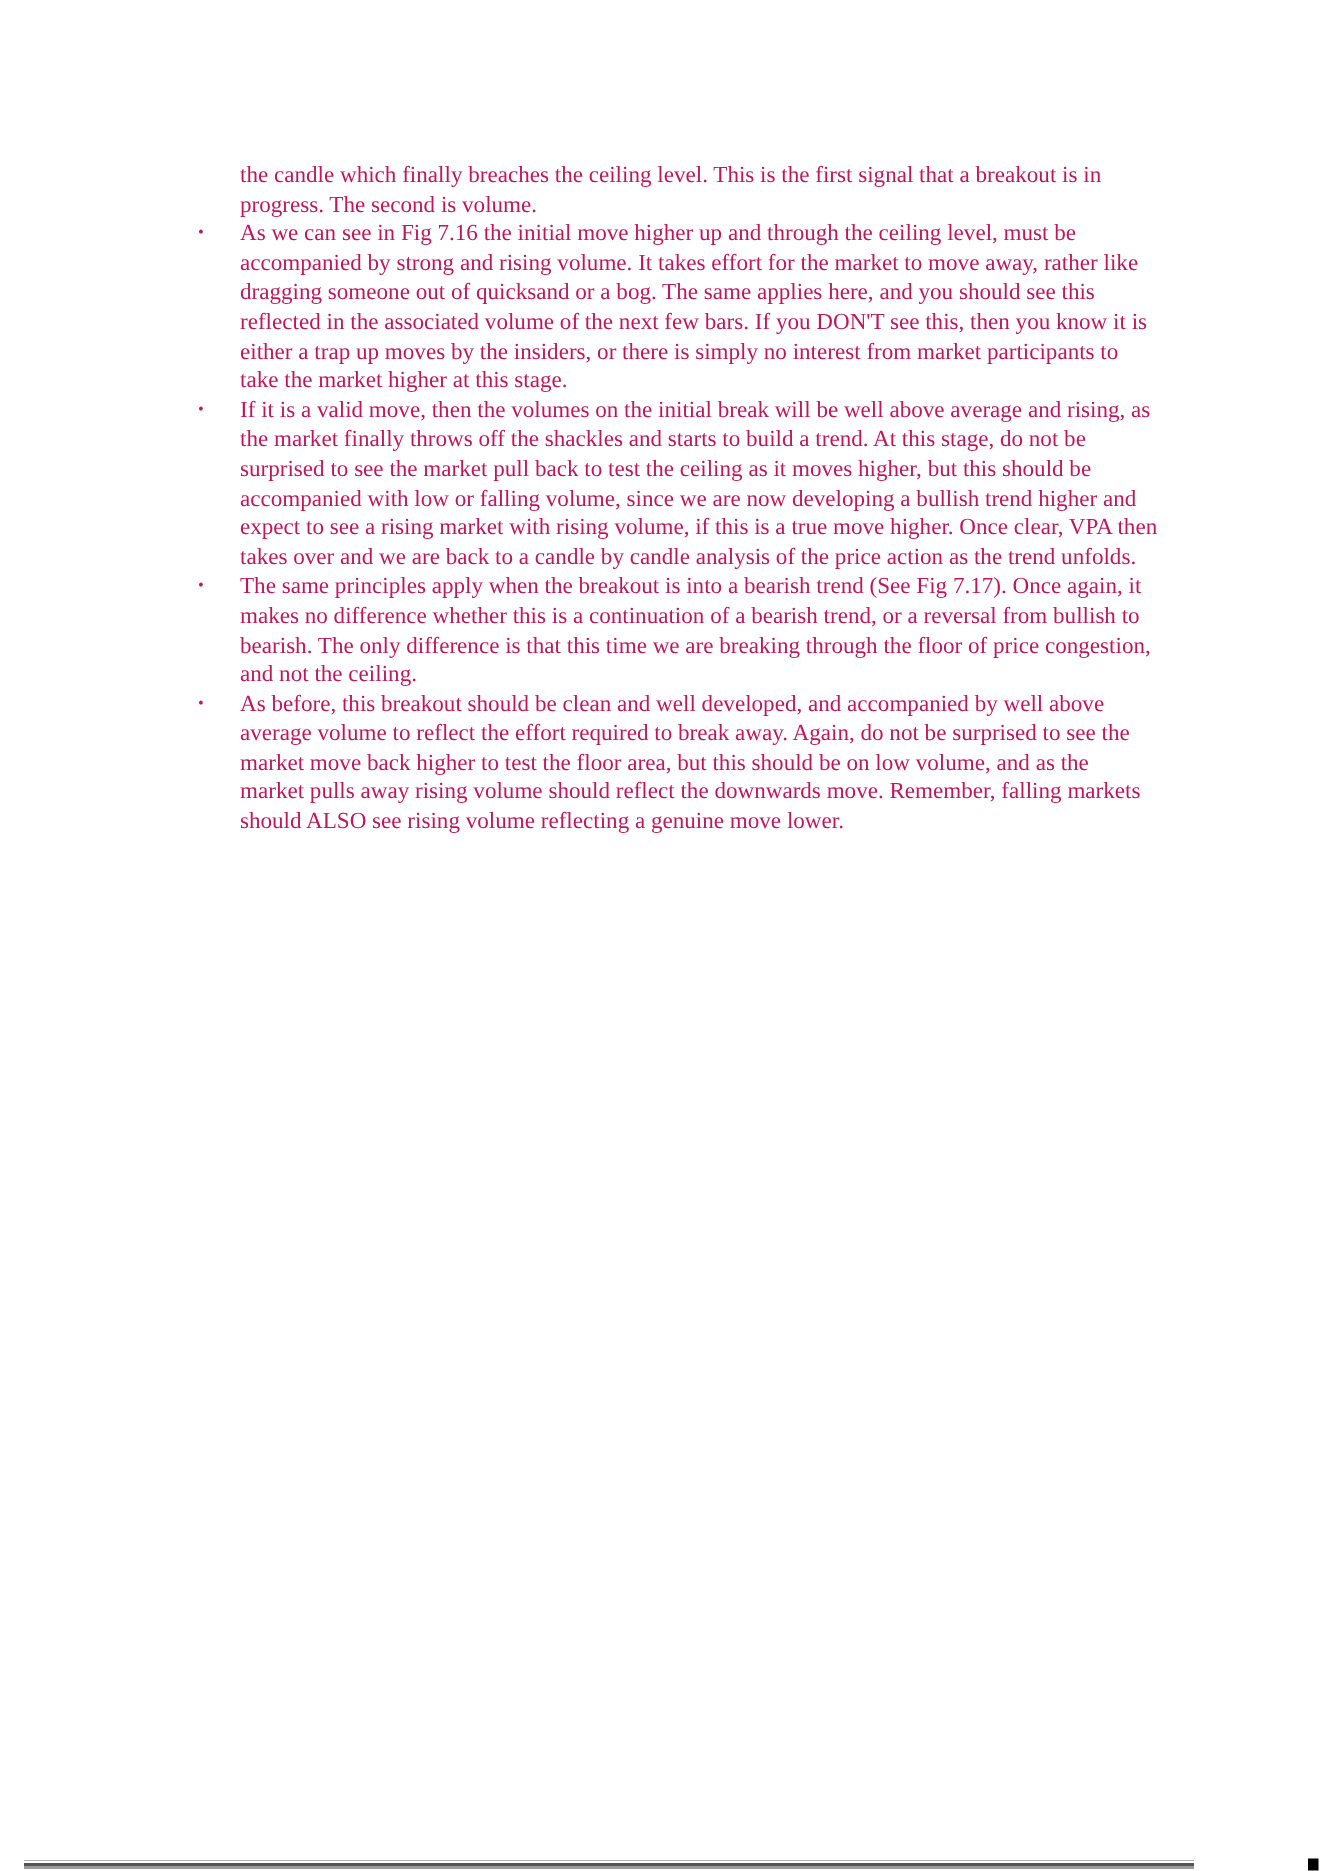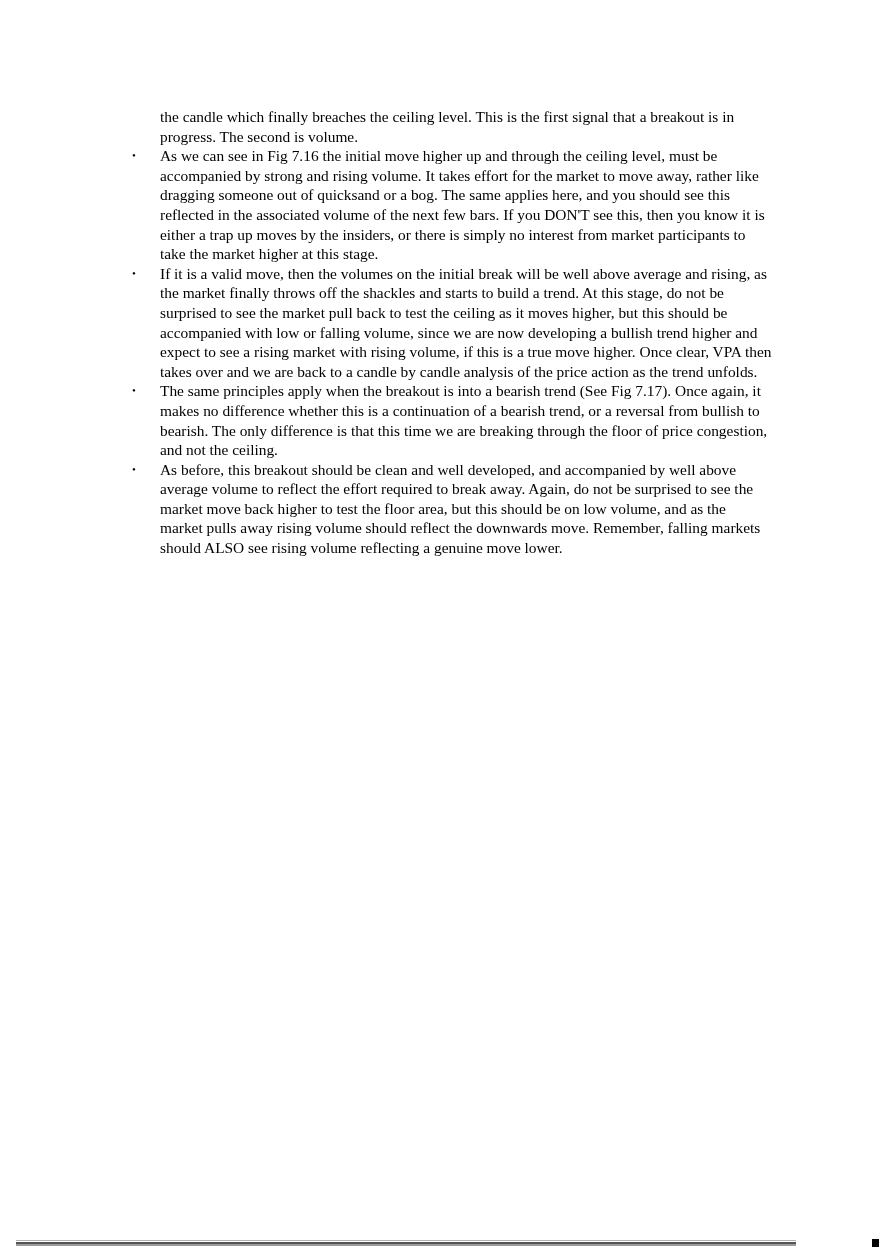--- a/index.html
+++ b/index.html
@@ -1,20 +1,20 @@
 <!DOCTYPE html>
 <html><head>
 <meta charset="utf-8">
 <style>
   html, body { margin: 0; padding: 0; background: #ffffff; }
   body { width: 880px; height: 1247px; position: relative; overflow: hidden; }
   .page {
     position: absolute; left: 0; top: 0; width: 880px; height: 1247px;
     font-family: "Liberation Serif", "DejaVu Serif", serif;
-    color: #000000; font-size: 15.4px; line-height: 19.6px;
+    color: #be185d; font-size: 15.4px; line-height: 19.6px;
   }
   .content { position: absolute; left: 160px; top: 107px; width: 612px; }
   .cont-para { margin: 0; }
   ul.bullets { list-style: none; margin: 0; padding: 0; }
   ul.bullets li { position: relative; margin: 0; }
   .bullet-dot {
     position: absolute; left: -28px; top: 0; width: 10px;
     font-size: 11px;
   }
   .footer-rule {

